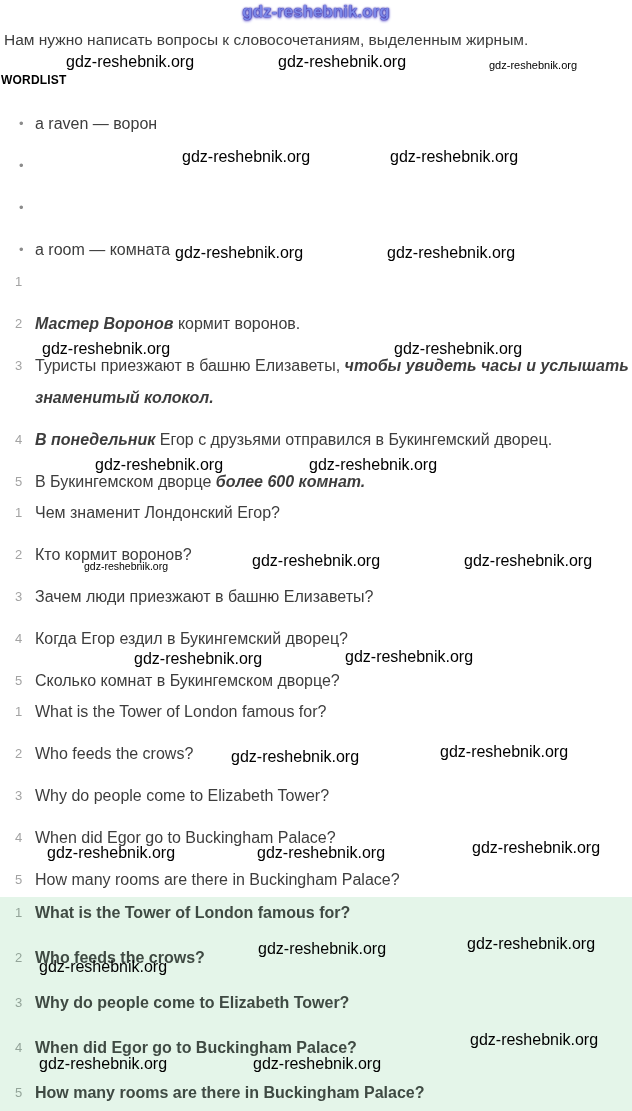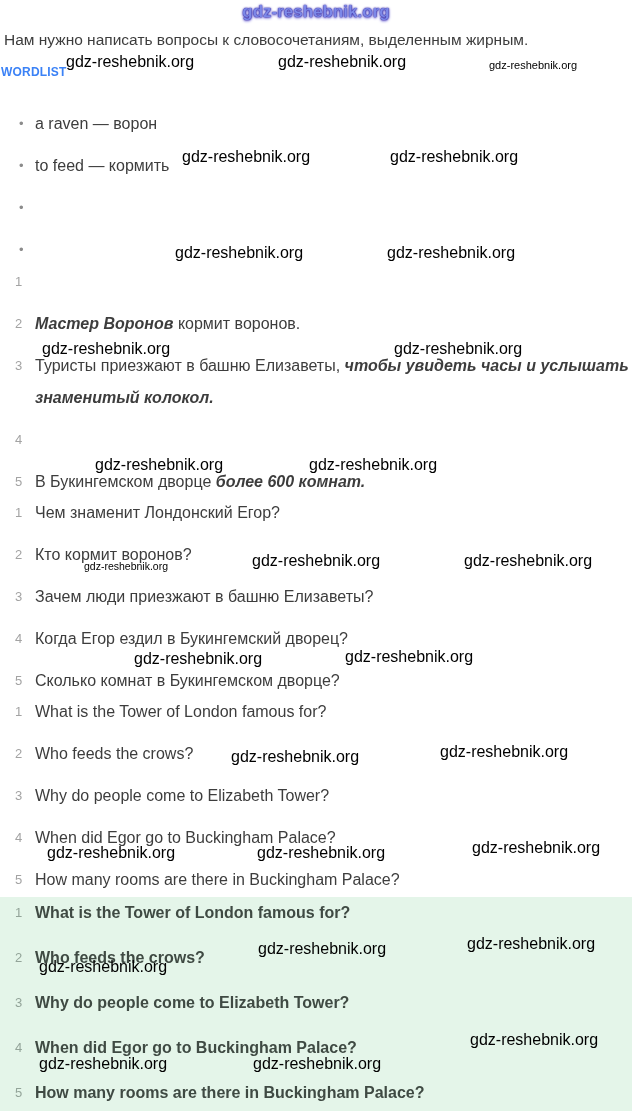--- a/index.html
+++ b/index.html
@@ -25,22 +25,22 @@
     left: 0; width: 632px; text-align: center;
     font-size: 17px; font-weight: 700;
     color: var(--watermark-top, #7c88e8);
     text-shadow: 0 0 1px #2e2090, 0 0 2px #3a2ba6, 0 1px 3px #4a3fd0;
   }
   .instruction {
     position: absolute; top: 31px; left: 4px;
     font-size: 15.5px; color: var(--body-text, #3d3d3d);
   }
   .wordlist-label {
-    position: absolute; top: 65px; left: 1px;
-    font-size: 12px; font-weight: 700; color: #3b82f6; letter-spacing: .2px;
+    position: absolute; top: 73px; left: 1px;
+    font-size: 12px; font-weight: 700; color: #000000; letter-spacing: .2px;
   }
   .list { position: absolute; left: 0; width: 632px; }
   .row { display: flex; align-items: flex-start; height: 42px; }
   .row--tall { height: 74px; }
   .marker {
     flex: 0 0 35px; padding-left: 15px;
     font-size: 13px; line-height: 32px;
     color: var(--list-number, #a3a3a3);
   }
   .bullet-marker {
@@ -92,44 +92,45 @@
 <p class="instruction">Нам нужно написать вопросы к словосочетаниям, выделенным жирным.</p>
 <div class="wordlist-label">WORDLIST</div>
 
 <div class="list" style="top:108px;">
   <div class="row">
     <span class="bullet-marker">•</span>
     <span class="text">a raven — ворон</span>
   </div>
   <div class="row">
     <span class="bullet-marker">•</span>
-    <span class="text">to feed — кормить</span>
-  </div>
-  <div class="row">
-    <span class="bullet-marker">•</span>
-  </div>
-  <div class="row">
-    <span class="bullet-marker">•</span>
+  </div>
+  <div class="row">
+    <span class="bullet-marker">•</span>
+  </div>
+  <div class="row">
+    <span class="bullet-marker">•</span>
+    <span class="text">a room — комната</span>
   </div>
 </div>
 
 <div class="list" style="top:266px;">
   <div class="row">
     <span class="marker">1</span>
   </div>
   <div class="row">
     <span class="marker">2</span>
     <span class="text"><span></span><span class="em">Мастер Воронов</span><span> кормит воронов.</span></span>
   </div>
   <div class="row row--tall">
     <span class="marker">3</span>
     <span class="text"><span>Туристы приезжают в башню Елизаветы, </span><span class="em">чтобы увидеть часы и услышать знаменитый колокол.</span><span></span></span>
   </div>
   <div class="row">
     <span class="marker">4</span>
+    <span class="text"><span></span><span class="em">В понедельник</span><span> Егор с друзьями отправился в Букингемский дворец.</span></span>
   </div>
   <div class="row">
     <span class="marker">5</span>
     <span class="text"><span>В Букингемском дворце </span><span class="em">более 600 комнат.</span><span></span></span>
   </div>
 </div>
 
 <div class="list" style="top:497px;">
   <div class="row">
     <span class="marker">1</span>

